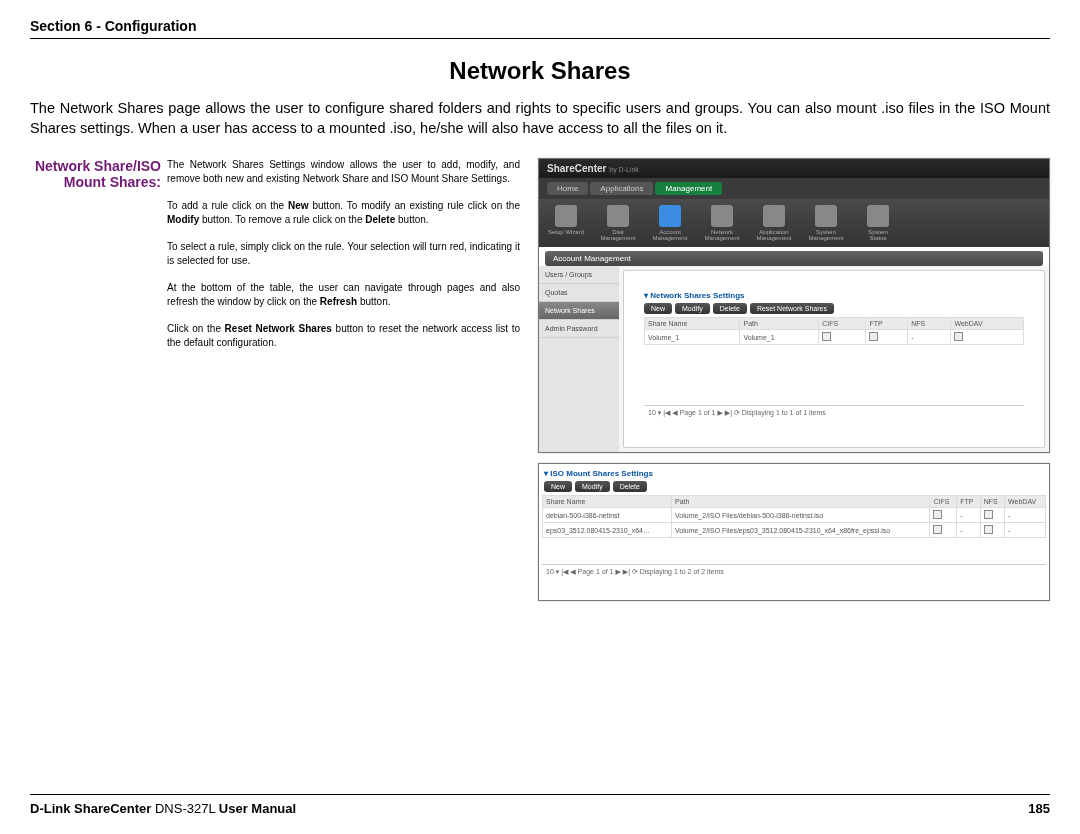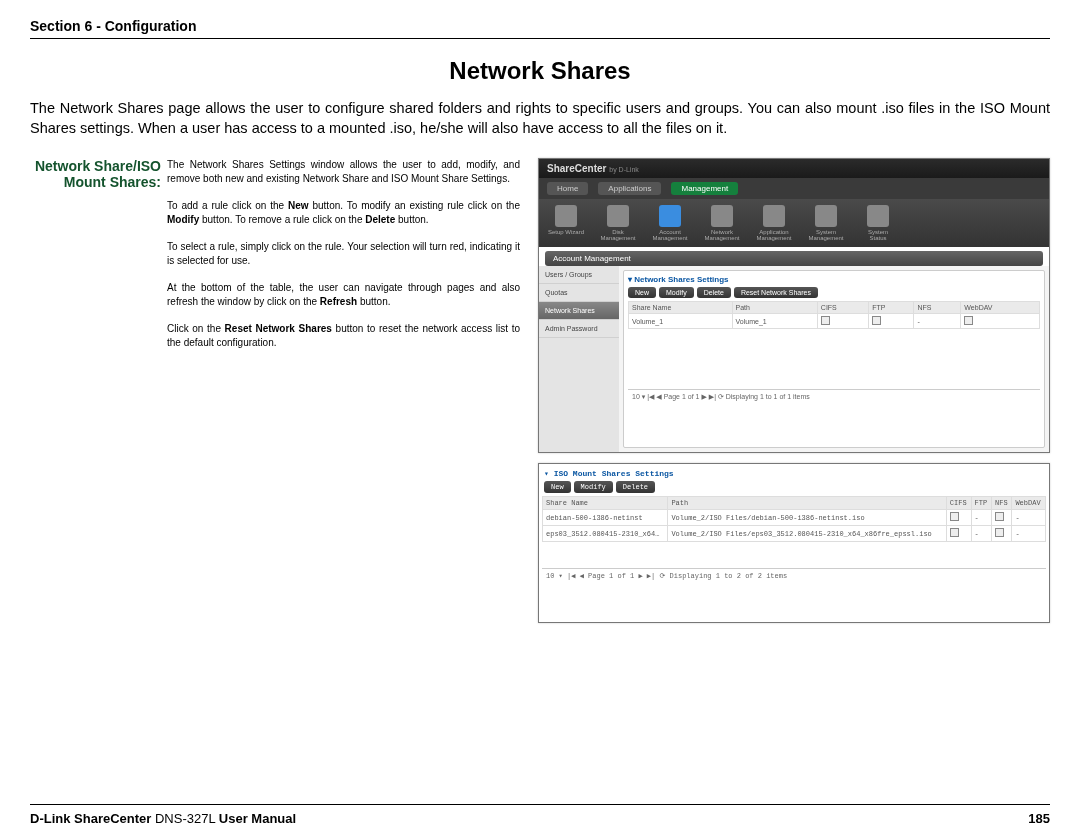--- a/index.html
+++ b/index.html
@@ -12,55 +12,55 @@
     height: 834px;
     padding: 18px 30px 0 30px;
     position: relative;
   }
   .header-line { font-weight:600; font-size:14px; margin-bottom:4px;}
   .rule { border:0; border-top:1.5px solid #000; margin-bottom:18px;}
   h1.title { text-align:center; font-size:24px; font-weight:600; margin-bottom:14px;}
   p.intro { font-size:14.5px; line-height:1.35; text-align:justify; margin-bottom:20px;}
   .columns { display:flex; gap:18px; }
   .leftcol { width:490px; display:flex; }
-  .label-block { width:137px; text-align:right; color:#14532d; font-weight:600; font-size:14px; padding-right:6px; }
+  .label-block { width:137px; text-align:right; color:#701a75; font-weight:600; font-size:14px; padding-right:6px; }
   .desc-block { flex:1; font-size:10px; line-height:1.35; text-align:justify;}
   .desc-block p { margin-bottom:14px;}
   .rightcol { flex:1; display:flex; flex-direction:column; gap:10px; }
   .screenshot { border:1px solid #777; background:#fff; box-shadow:0 0 2px rgba(0,0,0,.2);}
   
   .ui1 { height:295px; display:flex; flex-direction:column; font-size:8px; }
   .ui1-top { background:linear-gradient(#2b2b2b,#1a1a1a); color:#ddd; padding:4px 8px; font-size:10px;}
-  .ui1-tabs { background:#3a3a3a; padding:4px 8px; display:flex; gap:10px;}
+  .ui1-tabs { background:#3a3a3a; padding:4px 8px; display:flex; gap:2px;}
   .tab { background:#555; color:#ccc; border-radius:3px; padding:2px 10px; font-size:8px;}
   .tab.active { background:#15803d; color:#fff;}
   .ui1-iconrow { background:linear-gradient(#4a4a4a,#333); padding:6px 8px; display:flex; gap:14px;}
   .miniicon { width:38px; display:flex; flex-direction:column; align-items:center; color:#aaa; font-size:6px; text-align:center;}
   .miniicon .box { width:22px; height:22px; background:#888; border-radius:3px; margin-bottom:2px;}
   .miniicon.active .box { background:#3a8de0;}
   .ui1-bar { background:linear-gradient(#666,#444); color:#fff; font-size:8px; padding:3px 8px; border-radius:3px; margin:4px 6px 0 6px;}
   .ui1-body { flex:1; display:flex; background:#f4f4f4;}
   .sidebar { width:80px; background:#e4e4e4;}
   .side-item { padding:5px 6px; font-size:7px; color:#444; border-bottom:1px solid #d0d0d0;}
   .side-item.selected { background:linear-gradient(#888,#666); color:#fff;}
-  .panel { flex:1; padding:4px; background:#fff; margin:4px; border:1px solid #ccc; border-radius:2px;}
+  .panel { flex:1; padding:20px; background:#fff; margin:4px; border:1px solid #ccc; border-radius:2px;}
   .panel-title { font-size:8px; font-weight:bold; color:#0a56a2; margin-bottom:3px;}
   .btnrow { display:flex; gap:3px; margin-bottom:3px;}
   .sbtn { background:linear-gradient(#555,#333); color:#fff; font-size:7px; padding:2px 7px; border-radius:3px;}
   .mini-table { width:100%; border-collapse:collapse; font-size:7px;}
   .mini-table th, .mini-table td { border:1px solid #ddd; padding:2px 3px; text-align:left; color:#555;}
   .mini-table th { background:#eaeaea; font-weight:normal;}
   .chk { display:inline-block; width:9px; height:9px; border:1px solid #888; background:#eee;}
   .pager { font-size:7px; color:#666; padding:3px 4px; border-top:1px solid #ccc; margin-top:60px;}
   
-  .ui2 { height:160px; padding:3px; font-size:8px;font-family:Liberation Mono, monospace;}
+  .ui2 { height:138px; padding:3px; font-size:8px;}
   .ui2 .panel-title { font-size:8px; font-weight:bold; color:#0a56a2; margin:2px 0 3px 2px;}
   .ui2 .btnrow { margin-left:2px;}
   .ui2 .pager { margin-top:26px;}
-  .footer { position:absolute; bottom:8px; left:30px; right:30px; }
+  .footer { position:absolute; bottom:18px; left:30px; right:30px; }
   .footer-rule { border:0; border-top:1.5px solid #000; margin-bottom:6px;}
   .footer-row { display:flex; justify-content:space-between; font-size:13px;}
   .footer-left .b { font-weight:600;}
   .footer-left .r { font-weight:400;}
 </style>
 </head>
 <body>
 
 <div class="header-line">Section 6 - Configuration</div>
 <hr class="rule">

